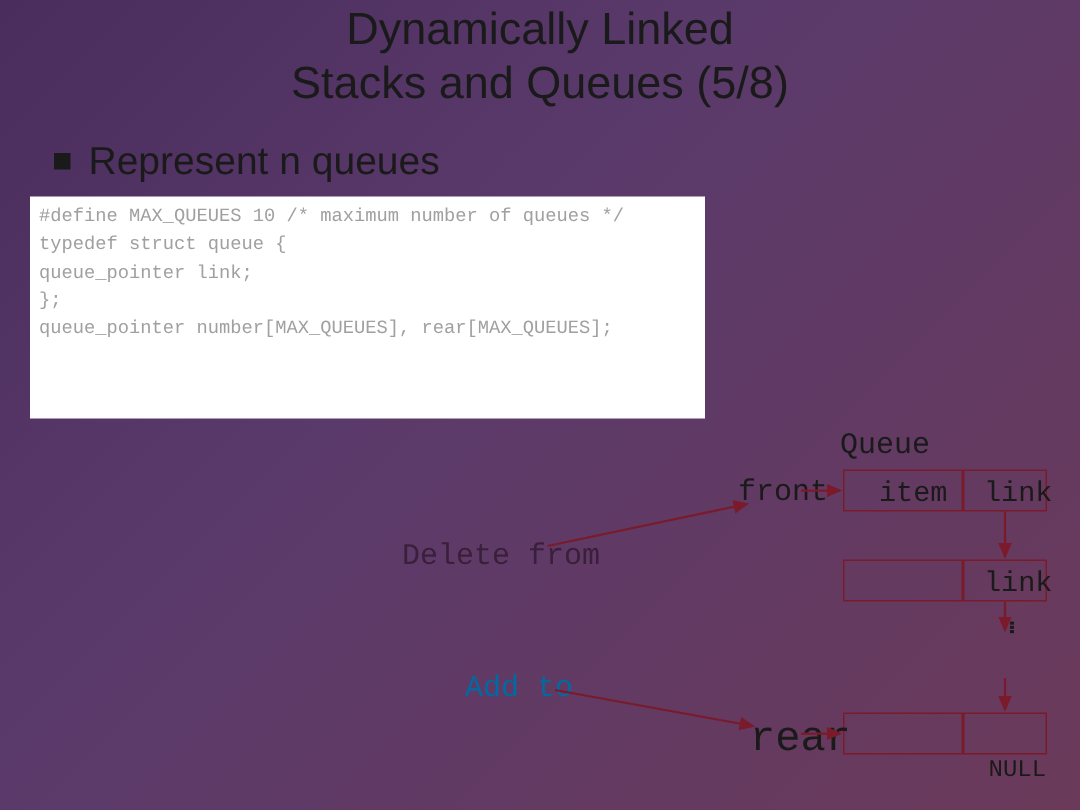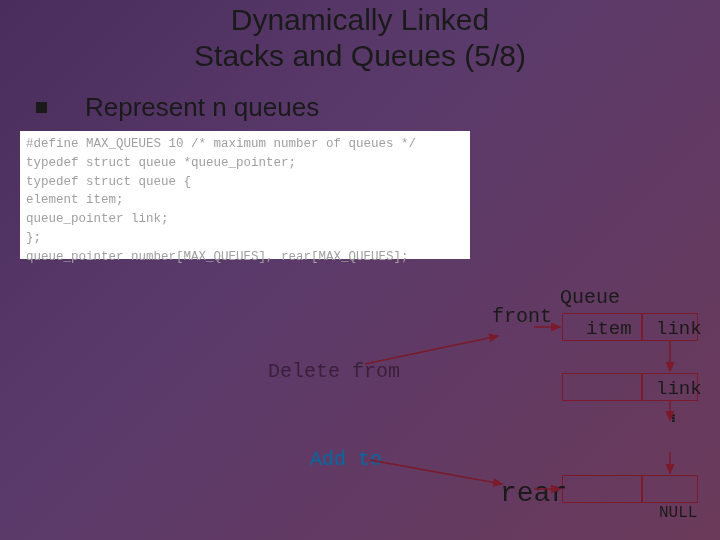--- a/index.html
+++ b/index.html
@@ -18,53 +18,52 @@
     font-size: 30px;
     font-weight: normal;
     padding-top: 2px;
     line-height: 1.2;
   }
   .bullet-row {
     display: flex;
     align-items: center;
     margin-top: 18px;
     margin-left: 36px;
-    gap: 26px;
   }
   .bullet {
     width: 11px;
     height: 11px;
     background: #1a1a1a;
     margin-right: 12px;
     flex-shrink: 0;
   }
   .bullet-text {
     color: #1a1a1a;
     font-size: 26px;
   }
   .code-box {
     background: #ffffff;
     margin: 8px 0 0 20px;
     width: 450px;
-    height: 128px;
+    height: 148px;
     padding: 4px 6px;
     font-family: "Courier New", monospace;
     font-size: 12.5px;
     line-height: 1.5;
     color: #a0a0a0;
     box-sizing: border-box;
     filter: blur(0.4px);
   }
   .label {
     position: absolute;
     font-family: Liberation Mono, monospace;
     color: #1a1a1a;
   }
   .queue-lbl { left: 560px; top: 286px; font-size: 20px; }
-  .front-lbl { left: 492px; top: 305px; font-size: 20px; text-align: center; }
+  .front-lbl { left: 492px; top: 317px; font-size: 20px; text-align: center; }
   .item-lbl  { left: 586px; top: 318px; font-size: 19px; }
   .link1-lbl { left: 656px; top: 318px; font-size: 19px; }
   .link2-lbl { left: 656px; top: 378px; font-size: 19px; }
   .delete-lbl{ left: 268px; top: 360px; font-size: 20px; color:#3a1f3a; }
   .add-lbl   { left: 310px; top: 448px; font-size: 20px; color:#0369a1; }
   .rear-lbl  { left: 500px; top: 478px; font-size: 28px; }
   .null-lbl  { left: 659px; top: 504px; font-size: 16px; text-align: right; }
   .dots-lbl  { left: 667px; top: 410px; font-size: 18px; writing-mode: vertical-rl; letter-spacing: -8px; }
 
   .node {
@@ -94,23 +93,21 @@
   <span>Stacks and Queues (5/8)</span>
 </div>
 
 <div class="bullet-row">
   <div class="bullet"></div>
   <div class="bullet-text">Represent n queues</div>
 </div>
 
 <div class="code-box">
   <div>#define MAX_QUEUES 10 /* maximum number of queues */</div>
-  <div>typedef struct queue *queue_pointer;</div>
   <div>typedef struct queue {</div>
-  <div>        element item;</div>
   <div>        queue_pointer link;</div>
   <div>        };</div>
   <div>queue_pointer number[MAX_QUEUES], rear[MAX_QUEUES];</div>
 </div>
 
 <div class="node node1a"></div>
 <div class="node node1b"></div>
 <div class="node node2a"></div>
 <div class="node node2b"></div>
 <div class="node node3a"></div>

